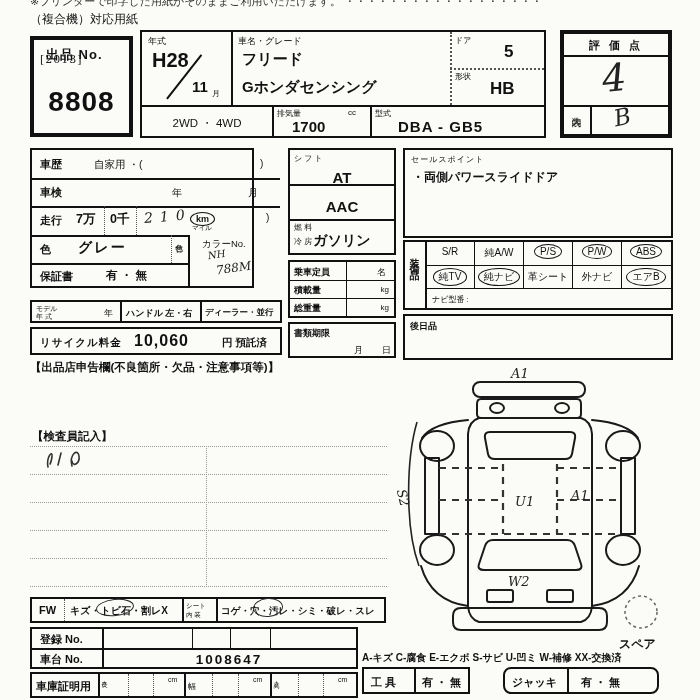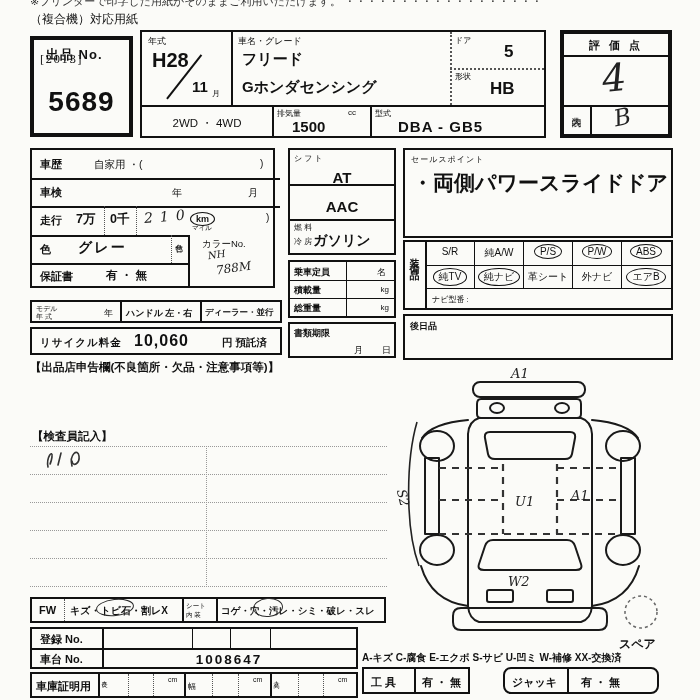--- a/index.html
+++ b/index.html
@@ -27,21 +27,21 @@
 <body>
 
 <div class="a" style="left:30px;top:0;width:650px;height:8px;overflow:hidden;">
   <div class="a s11" style="left:0;top:-6px;white-space:nowrap;color:#333;">※プリンターで印字した用紙がそのままご利用いただけます。 ・・・・・・・・・・・・・・・・・・</div>
 </div>
 <div class="a s12" style="left:30px;top:11px;">（複合機）対応用紙</div>
 
 <div class="bx thk" style="left:30px;top:36px;width:103px;height:101px;">
   <div class="a b" style="left:12px;top:6px;font-size:13px;letter-spacing:1px;">出品 No.</div>
   <div class="a hw" style="left:6px;top:13px;font-size:11px;font-style:normal;letter-spacing:1px;">[2013]</div>
-  <div class="a b" style="left:0;top:46px;width:95px;text-align:center;font-size:28px;letter-spacing:1px;">5689</div>
+  <div class="a b" style="left:0;top:46px;width:95px;text-align:center;font-size:28px;letter-spacing:1px;">8808</div>
 </div>
 
 <div class="bx" style="left:140px;top:30px;width:406px;height:108px;">
   <div class="ln" style="left:89px;top:0;width:1.5px;height:73px;"></div>
   <div class="ln" style="left:0;top:73px;width:402px;height:1.5px;"></div>
   <div class="dotv" style="left:308px;top:0;height:73px;border-left-width:2px;"></div>
   <div class="doth" style="left:308px;top:36px;width:94px;border-top-width:2px;"></div>
   <div class="ln" style="left:130px;top:73px;width:1.5px;height:31px;"></div>
   <div class="ln" style="left:228px;top:73px;width:1.5px;height:31px;"></div>
 
@@ -56,36 +56,36 @@
   <div class="a b" style="left:100px;top:46px;font-size:15px;">Gホンダセンシング</div>
 
   <div class="a s8" style="left:313px;top:3px;">ドア</div>
   <div class="a b" style="left:362px;top:10px;font-size:17px;">5</div>
   <div class="a s8" style="left:313px;top:39px;">形状</div>
   <div class="a b" style="left:348px;top:47px;font-size:17px;">HB</div>
 
   <div class="a" style="left:0;top:84px;width:130px;text-align:center;font-size:11.5px;">2WD ・ 4WD</div>
   <div class="a s8" style="left:135px;top:76px;">排気量</div>
   <div class="a s8" style="left:206px;top:76px;">cc</div>
-  <div class="a b" style="left:150px;top:86px;font-size:15px;">1500</div>
+  <div class="a b" style="left:150px;top:86px;font-size:15px;">1700</div>
   <div class="a s8" style="left:233px;top:76px;">型式</div>
   <div class="a b" style="left:256px;top:86px;font-size:15px;letter-spacing:1px;">DBA - GB5</div>
 </div>
 
 <div class="bx thk" style="left:560px;top:30px;width:112px;height:108px;">
   <div class="a b s11" style="left:0;top:4px;width:104px;text-align:center;letter-spacing:3px;">評 価 点</div>
   <div class="ln" style="left:0;top:21px;width:104px;height:2px;"></div>
   <div class="a hw" style="left:38px;top:22px;font-size:38px;transform:rotate(-6deg);">4</div>
   <div class="ln" style="left:0;top:71px;width:104px;height:2px;"></div>
   <div class="ln" style="left:26px;top:71px;width:2px;height:29px;"></div>
   <div class="a vert s10" style="left:7px;top:75px;">内装</div>
   <div class="a hw" style="left:50px;top:70px;font-size:23px;transform:rotate(-12deg);">B</div>
 </div>
 
-<div class="bx" style="left:30px;top:148px;width:245px;height:140px;">
+<div class="bx" style="left:30px;top:148px;width:224px;height:140px;">
   <div class="a b s11" style="left:8px;top:7px;">車歴</div>
   <div class="a" style="left:62px;top:8px;font-size:10.5px;">自家用 ・(</div>
   <div class="a s10" style="left:228px;top:8px;">)</div>
   <div class="ln" style="left:0;top:28px;width:248px;height:1.5px;"></div>
 
   <div class="a b s11" style="left:8px;top:35px;">車検</div>
   <div class="a s10" style="left:140px;top:36px;">年</div>
   <div class="a s10" style="left:216px;top:36px;">月</div>
   <div class="ln" style="left:0;top:56px;width:248px;height:1.5px;"></div>
 
@@ -140,21 +140,21 @@
 </div>
 
 <div class="bx" style="left:288px;top:322px;width:108px;height:36px;">
   <div class="a b s9" style="left:4px;top:3px;">書類期限</div>
   <div class="a s9" style="left:64px;top:20px;">月</div>
   <div class="a s9" style="left:92px;top:20px;">日</div>
 </div>
 
 <div class="bx" style="left:403px;top:148px;width:270px;height:90px;">
   <div class="a s8" style="left:6px;top:4px;letter-spacing:1px;">セールスポイント</div>
-  <div class="a b" style="left:7px;top:19px;font-size:21px;">・両側パワースライドドア</div>
+  <div class="a b" style="left:7px;top:19px;font-size:12px;">・両側パワースライドドア</div>
 </div>
 
 <div class="bx" style="left:403px;top:240px;width:270px;height:70px;">
   <div class="ln" style="left:20px;top:0;width:1.5px;height:66px;"></div>
   <div class="a vert b s10" style="left:4px;top:8px;letter-spacing:6px;">装備品</div>
   <div class="ln" style="left:20px;top:23px;width:246px;height:1px;"></div>
   <div class="ln" style="left:20px;top:46px;width:246px;height:1px;"></div>
   <div class="ln" style="left:69px;top:0;width:1px;height:46px;"></div>
   <div class="ln" style="left:118px;top:0;width:1px;height:46px;"></div>
   <div class="ln" style="left:167px;top:0;width:1px;height:46px;"></div>

